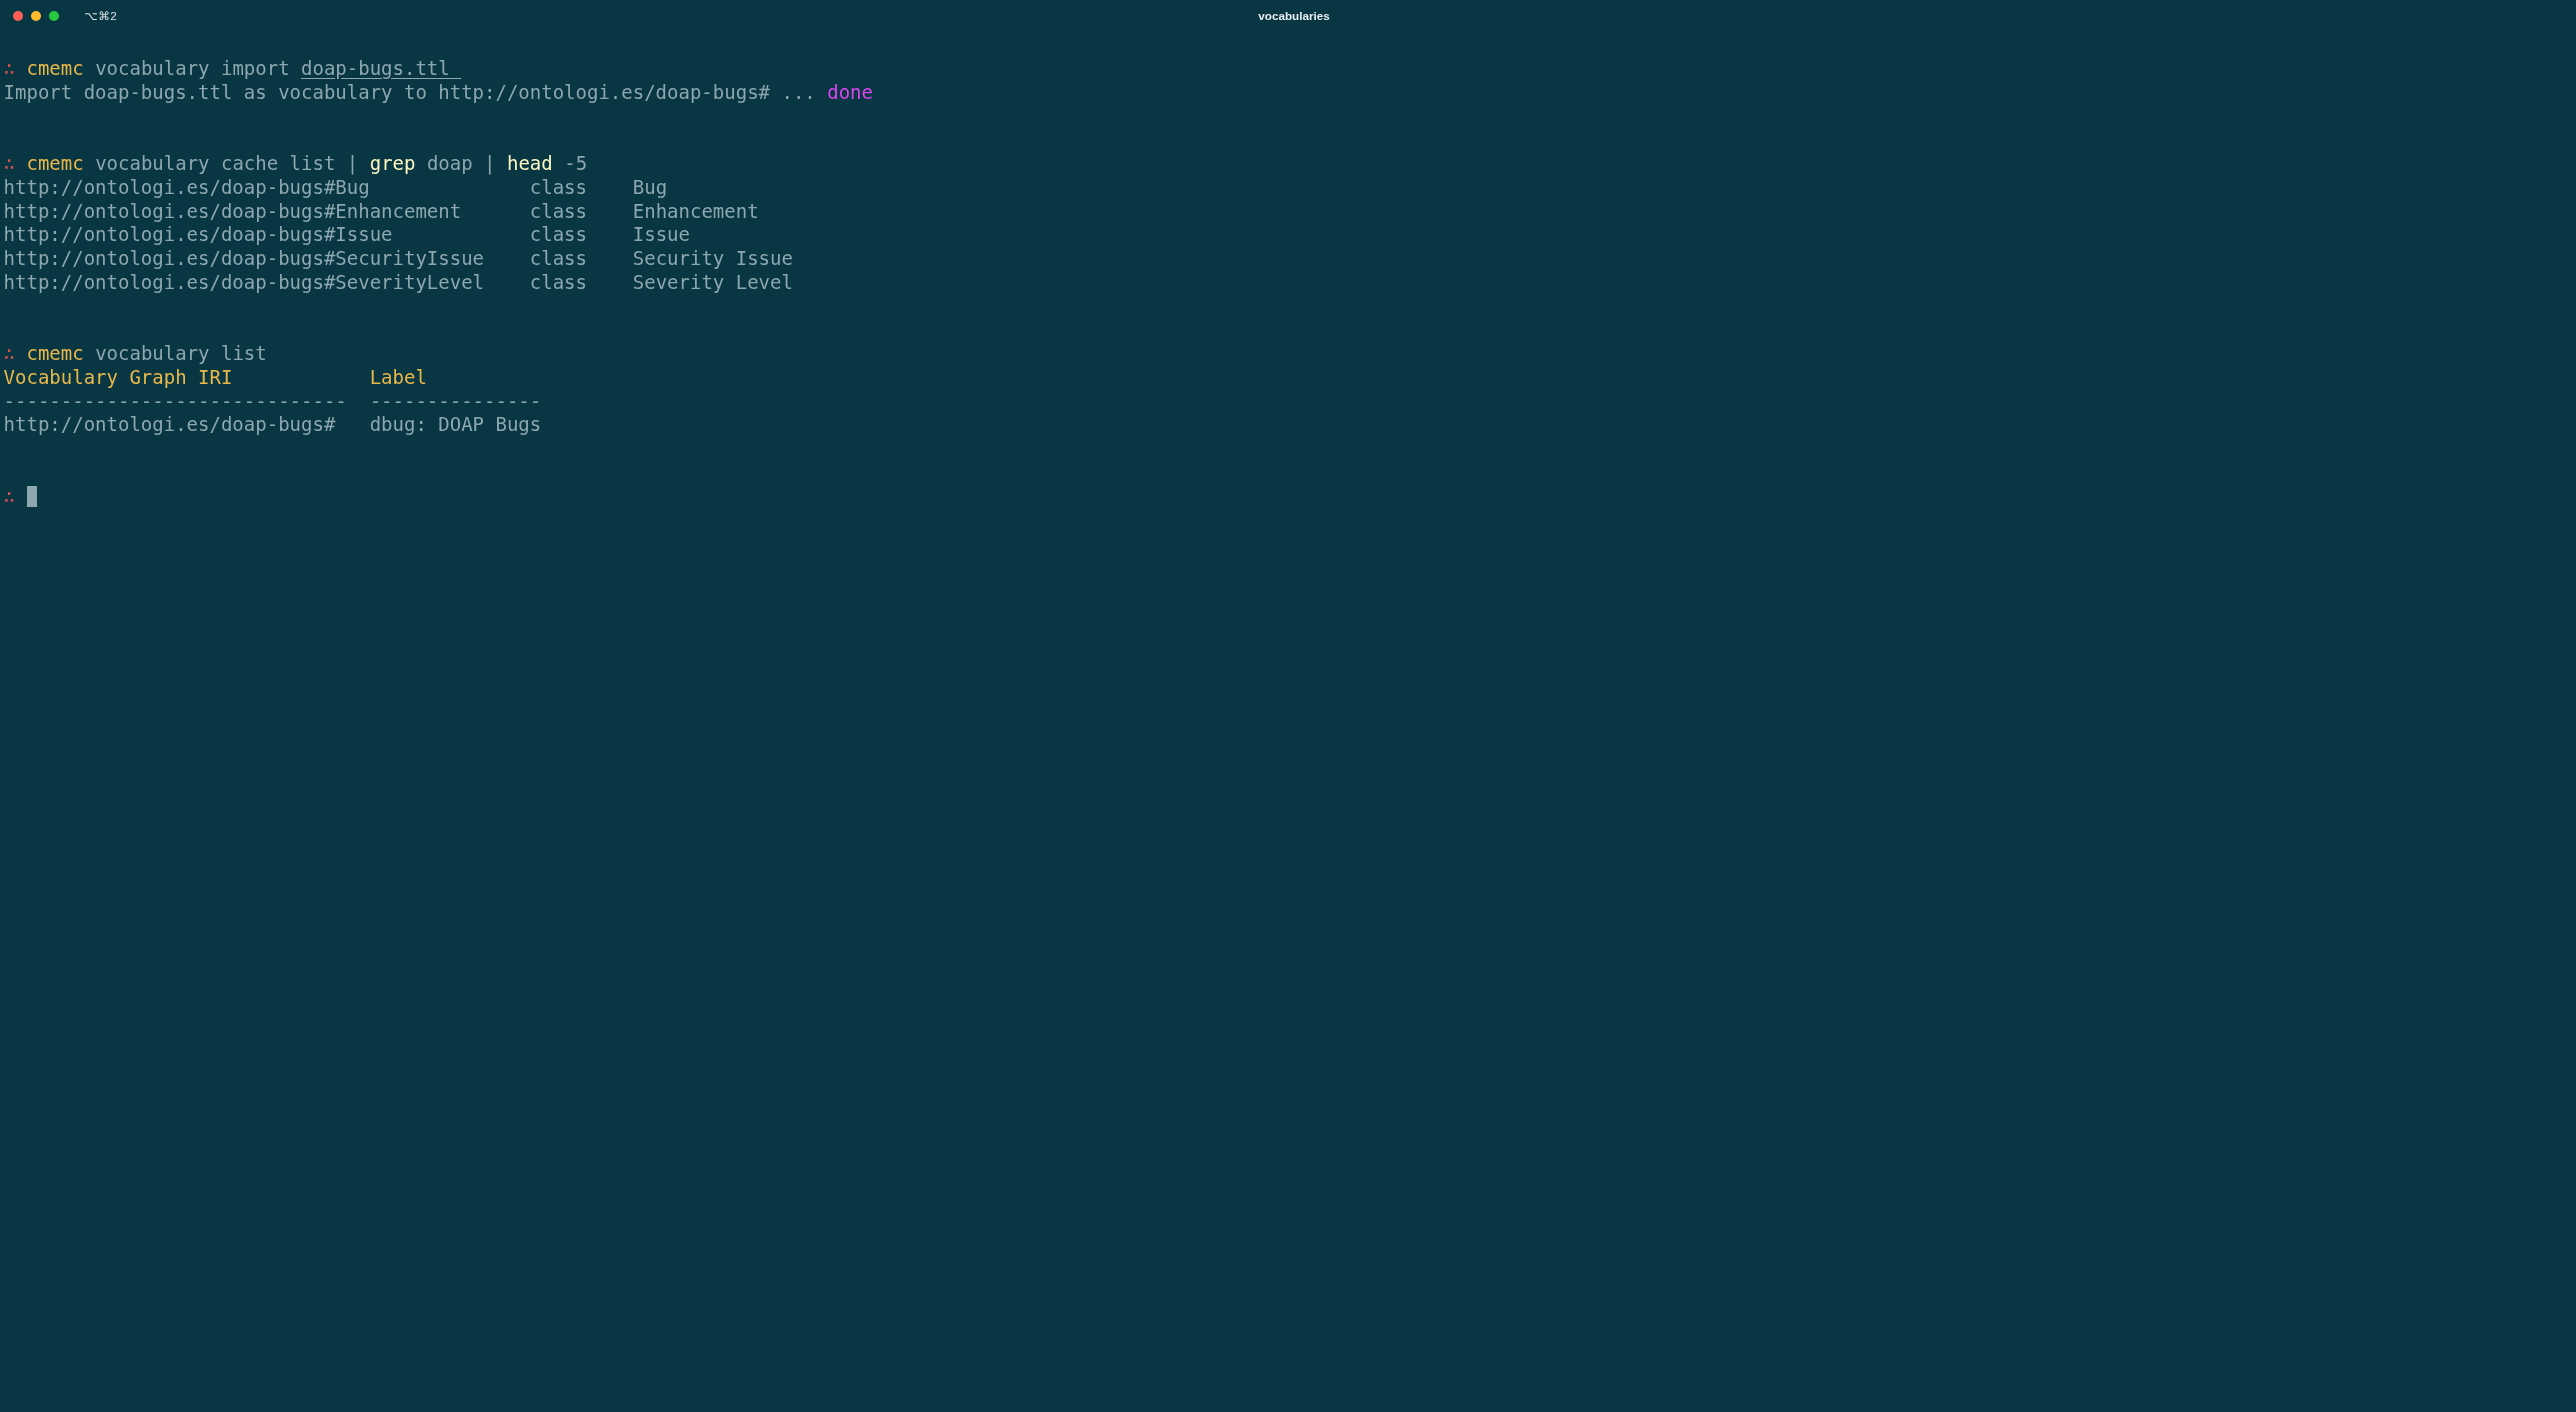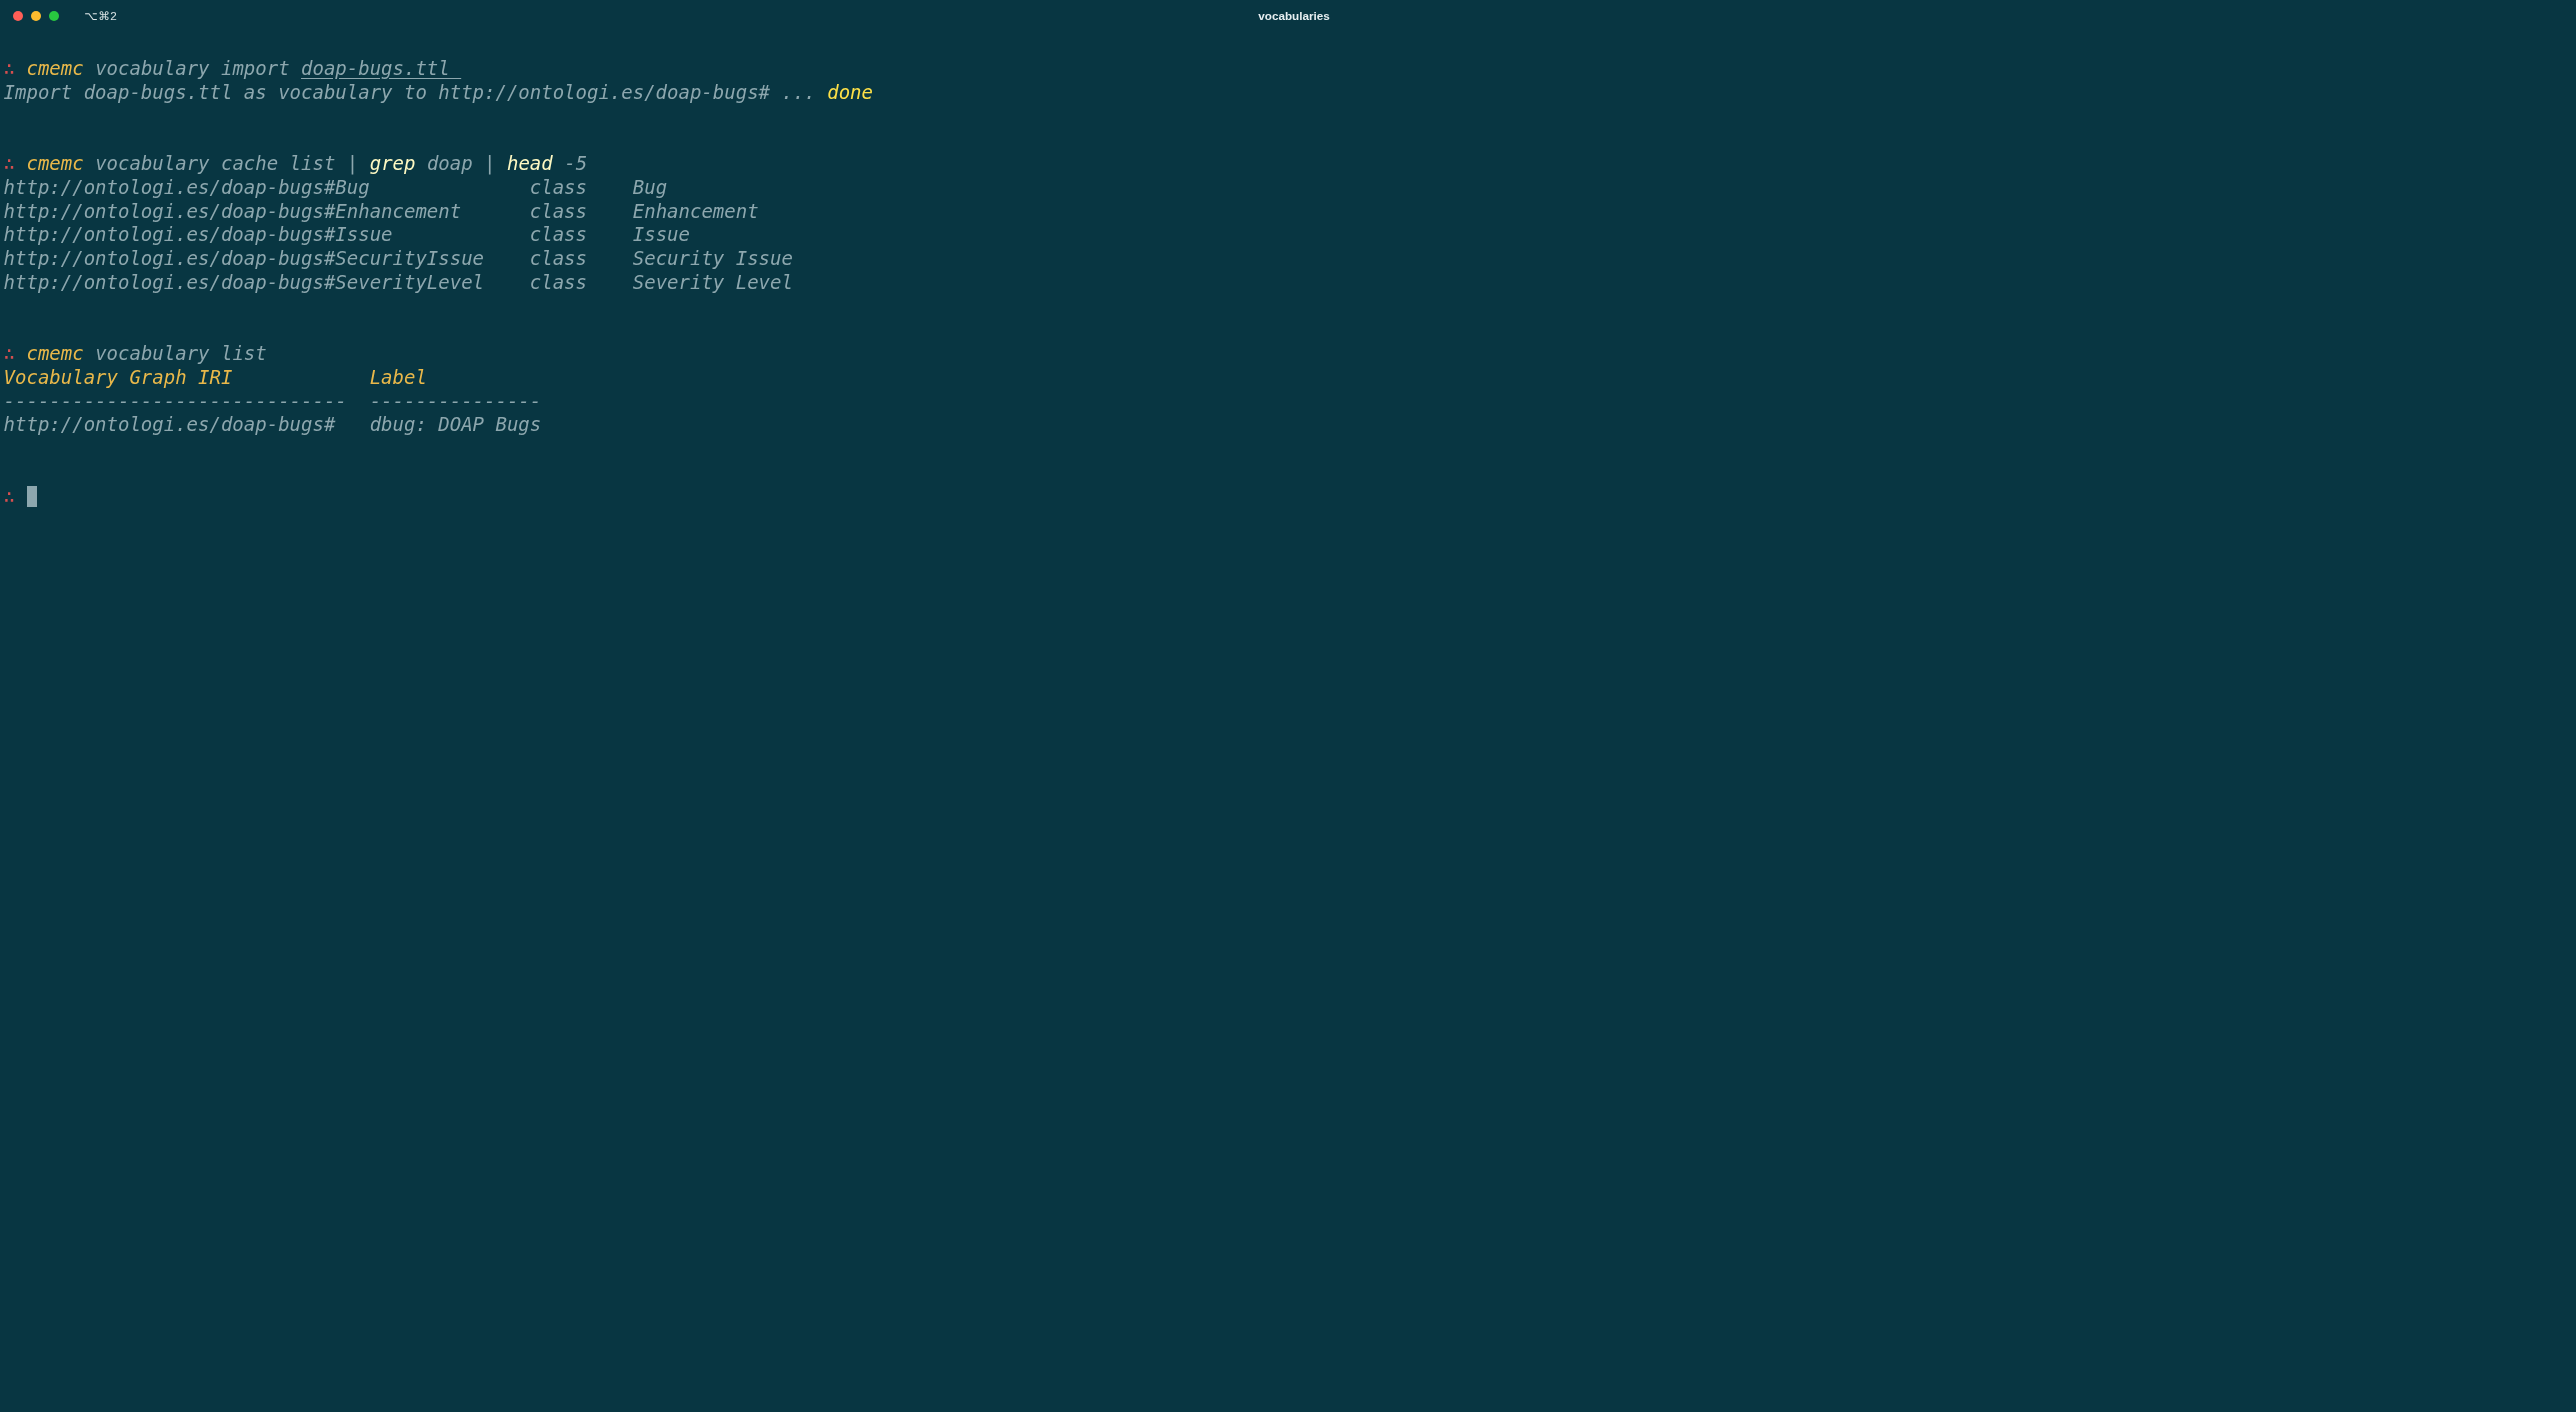--- a/index.html
+++ b/index.html
@@ -59,31 +59,31 @@
     flex: 1;
     padding: 25px 3.6px 3.6px 3.6px;
     white-space: pre;
     overflow: hidden;
   }
   .prompt { color: #d64f4f; }
   .cmd    { color: #e9b84a; }
   .arg    { color: #8da7ae; }
   .kw     { color: #fef9c3; }
   .ul     { text-decoration: underline; text-underline-offset: 2.7px; }
-  .done   { color: #fde047; }
+  .done   { color: #d946ef; }
   .header { color: #e9b84a; margin-top: 8px; }
   .cursor {
     display: inline-block;
     width: 10px;
     height: 20.7px;
     background: #8da7ae;
     vertical-align: text-bottom;
     margin-left: 0.9px;
   }
-  .row { display: block; font-style: italic; }
+  .row { display: block; }
 </style>
 </head>
 <body>
 
 <div class="window">
   <div class="titlebar">
     <div class="traffic-lights">
       <span class="traffic-light tl-close"></span>
       <span class="traffic-light tl-min"></span>
       <span class="traffic-light tl-max"></span>

